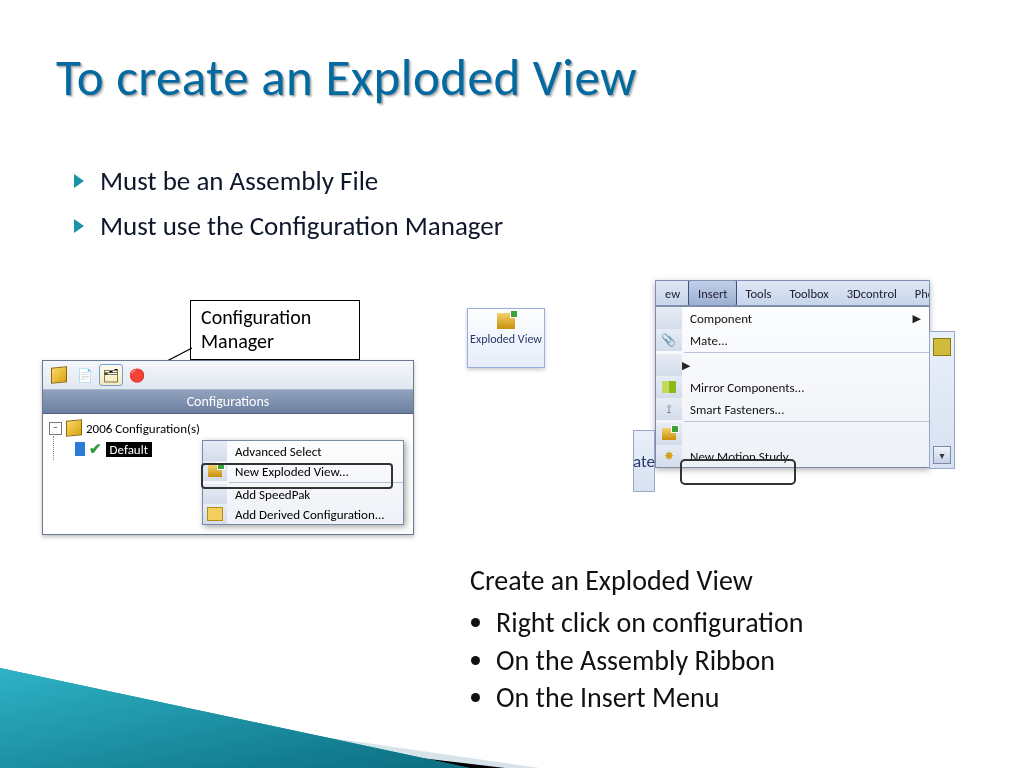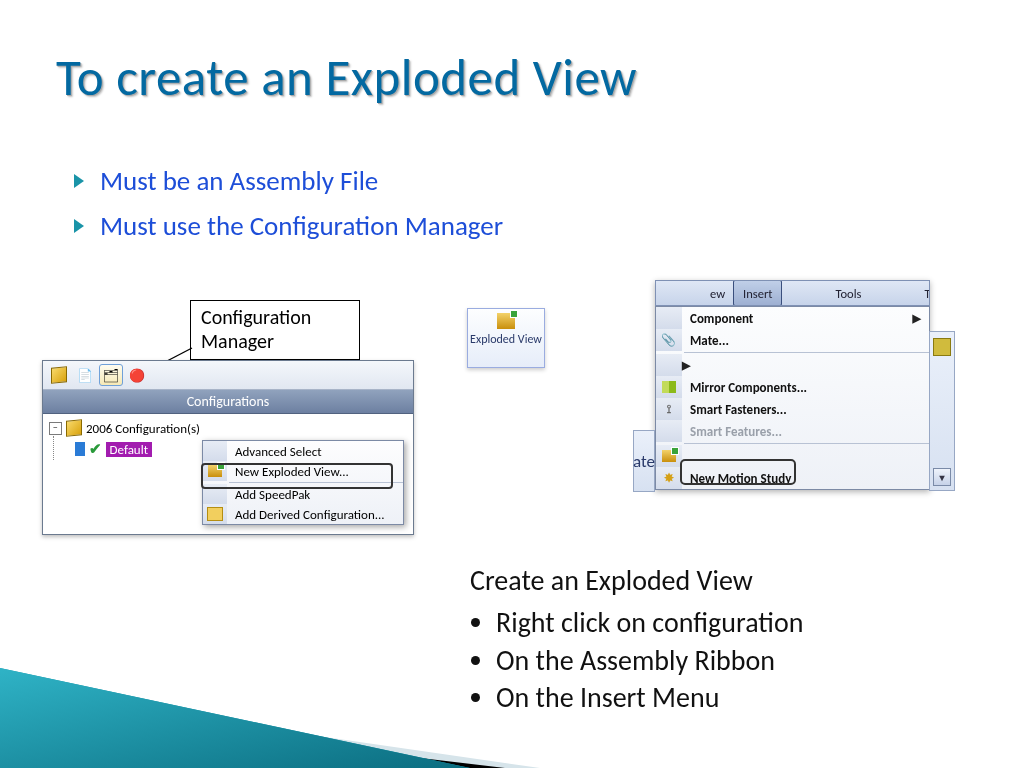--- a/index.html
+++ b/index.html
@@ -24,21 +24,21 @@
     text-shadow: 1px 1px 0 #aaa, 2px 2px 2px rgba(0,0,0,0.25);
     letter-spacing: 0.5px;
   }
 
   
   .main-bullets {
     position: absolute;
     left: 74px;
     top: 164px;
     font-size: 27px;
-    color: #1d4ed8;
+    color: #0f172a;
   }
   .main-bullets .row {
     display: flex;
     align-items: center;
     margin-bottom: 12px;
   }
   .tri {
     width: 0; height: 0;
     border-top: 7px solid transparent;
     border-bottom: 7px solid transparent;
@@ -143,21 +143,21 @@
   .ico-blue {
     width: 10px; height: 14px;
     background: #2a7bd6;
   }
   .ico-check {
     color: #2a9a3a;
     font-size: 15px;
     font-weight: bold;
   }
   .sel {
-    background: #a21caf;
+    background: #000000;
     color: #fff;
     padding: 0 4px;
   }
   .tree-line {
     position: absolute;
     border-left: 1px dotted #888;
   }
 
   
   .ctxm {
@@ -250,34 +250,32 @@
     height: 24px;
     align-items: center;
     overflow: hidden;
   }
   .menubar .mi {
     padding: 0 9px;
     height: 100%;
     display: flex;
     align-items: center;
     white-space: nowrap;
-    margin-left: 45px;
   }
   .menubar .mi.active {
     border: 1px solid #3a4f7d;
     background: linear-gradient(#c0cfe8,#9eb0d2);
     border-radius: 2px;
     margin: 1px -1px;
   }
   .dropdown {
     border: 1px solid #7c8aa5;
     background: linear-gradient(#fcfdfe, #eef1f7);
     font-size: 13px;
     position: relative;
-    font-weight: bold;
   }
   .dropdown .drow {
     display: flex;
     align-items: center;
     height: 22px;
     position: relative;
   }
   .dropdown .drow .ic {
     width: 26px;
     height: 100%;
@@ -472,24 +470,20 @@
           <span class="ico-mirror"></span>
         </div>
       <div class="lbl">Mirror Components...</div>
     </div>
     <div class="drow">
       <div class="ic">
           <span class="ico-screw">⟟</span>
         </div>
       <div class="lbl">Smart Fasteners...</div>
     </div>
-    <div class="drow disabled">
-      <div class="ic"></div>
-      <div class="lbl">Smart Features...</div>
-    </div>
     <div class="dsep"></div>
     <div class="drow">
       <div class="ic">
           <span class="ico-ex"></span>
         </div>
     </div>
     <div class="drow">
       <div class="ic">
           <span class="ico-star">✸</span>
         </div>

